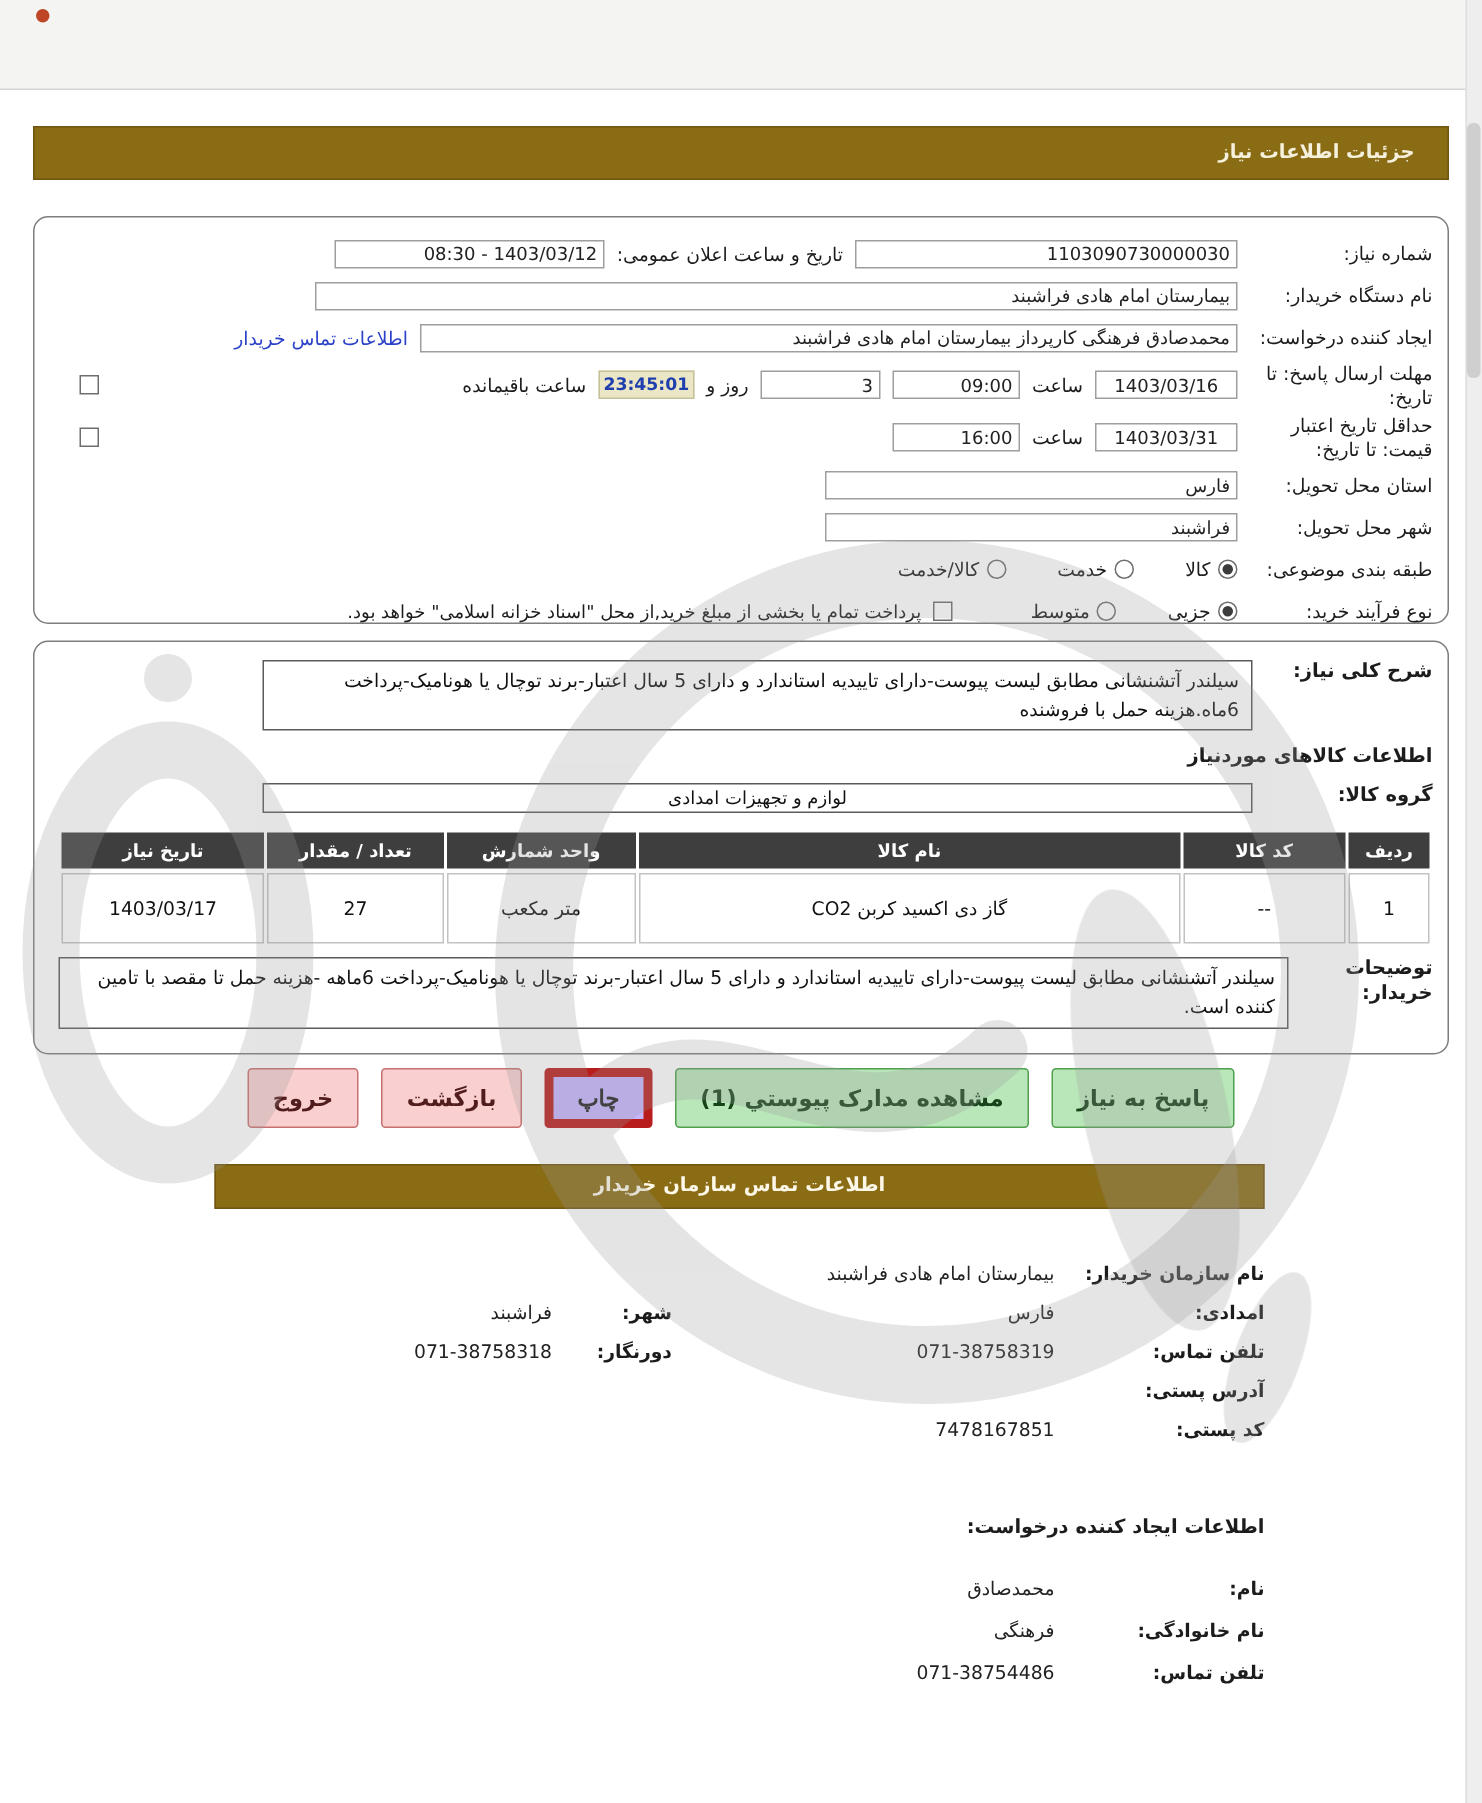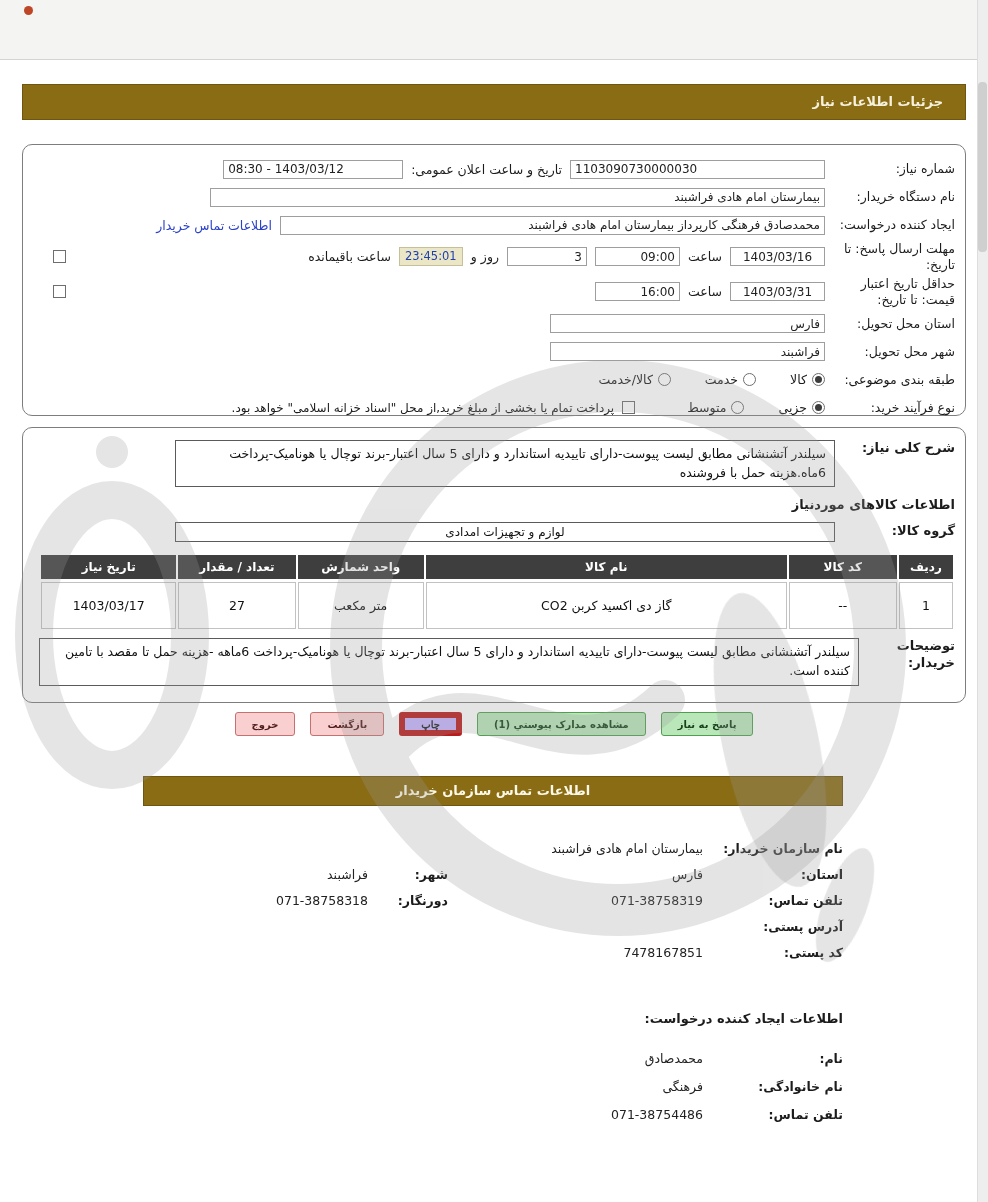--- a/index.html
+++ b/index.html
@@ -21,25 +21,25 @@
   
   .box { position:absolute; right:22px; width:944px; background:#ffffff; border:1px solid #7d7d7d; border-radius:10px; padding:12px 10px 8px 16px; }
   .box1 { top:144px; height:272px; }
   .box2 { top:427px; height:276px; }
 
   
   .frow { display:flex; align-items:center; gap:8px; margin-bottom:4px; min-height:24px; }
   .flabel { width:122px; flex-shrink:0; font-size:12.5px; line-height:1.25; color:#1c1c1c; }
   .inline-label { font-size:12.5px; white-space:nowrap; }
   .inp { border:1px solid #9e9e9e; background:#fff; height:19px; font-size:12px; padding:0 4px; color:#222; font-family:inherit; text-align:right; }
-  .inp.left { text-align:left; }
+  .inp.left { text-align:right; }
   .inp.center { text-align:center; }
   .w80{width:80px}.w85{width:85px}.w95{width:95px}.w180{width:180px}.w255{width:255px}.w275{width:275px}.w545{width:545px}.w615{width:615px}
   .link { color:#2a41c8; font-size:12.5px; text-decoration:none; white-space:nowrap; }
-  .countdown { display:inline-block; width:64px; height:19px; background:#eae6c6; border:1px solid #c6c09a; color:#1f3fae; font-weight:normal; font-size:11.5px; line-height:17px; text-align:center; direction:ltr; }
+  .countdown { display:inline-block; width:64px; height:19px; background:#eae6c6; border:1px solid #c6c09a; color:#1f3fae; font-weight:bold; font-size:11.5px; line-height:17px; text-align:center; direction:ltr; }
   .checkbox { width:13px; height:13px; border:1px solid #6e6e6e; background:#fff; display:inline-block; flex-shrink:0; }
   .push-left { margin-right:auto; margin-left:14px; }
   .opt { display:flex; align-items:center; gap:5px; margin-left:26px; }
   .opt .optlabel { font-size:12.5px; white-space:nowrap; }
   .radio { width:13px; height:13px; border:1px solid #6e6e6e; border-radius:50%; background:#fff; display:inline-block; position:relative; flex-shrink:0; }
   .radio.on::after { content:""; position:absolute; inset:2px; border-radius:50%; background:#3c3c3c; }
 
   
   .drow { display:flex; gap:8px; margin-bottom:10px; align-items:flex-start; }
   .drow.center-row { align-items:center; }
@@ -50,21 +50,21 @@
   .group-box { width:660px; height:20px; padding:1px 8px; text-align:center; font-size:12px; line-height:16px; }
   .goods-heading { font-weight:bold; font-size:13px; margin:2px 0 10px; }
   .goods-table { width:100%; border-collapse:separate; border-spacing:2px 3px; margin-bottom:6px; }
   .goods-table th { background:#3e3e3e; color:#fff; font-size:12px; font-weight:bold; padding:5px 4px; text-align:center; }
   .goods-table td { background:#fff; border:1px solid #c2c2c2; font-size:12.5px; color:#111; padding:15px 4px; text-align:center; }
   .col-index{width:6%}.col-code{width:12%}.col-name{width:40%}.col-unit{width:14%}.col-qty{width:13%}.col-date{width:15%}
   .notes-box { flex:1; min-height:48px; }
 
   
   .btn-row { position:absolute; top:712px; right:22px; width:944px; display:flex; justify-content:center; gap:15px; }
-  .btn { height:24px; padding:0 16px; font-size:10px; font-weight:bold; font-family:inherit; border-radius:3px; cursor:pointer; white-space:nowrap; }
+  .btn { height:40px; padding:0 16px; font-size:15px; font-weight:bold; font-family:inherit; border-radius:3px; cursor:pointer; white-space:nowrap; }
   .btn.green { background:#b9e7b9; border:1px solid #4f9f4f; color:#17421a; }
   .btn.white { background:#c4b5fd; border:6px solid #b91c1c; color:#222;font-family:Liberation Serif, serif; }
   .btn.pink { background:#f9cfcf; border:1px solid #c77070; color:#511c1c; }
 
   
   .org-bar { position:absolute; top:776px; right:145px; width:700px; height:30px; background:#8a6c15; border:1px solid #6e5510; color:#fdf8e8; font-weight:bold; font-size:13px; text-align:center; line-height:28px; }
   .org-info { position:absolute; top:840px; right:145px; width:700px; font-size:12.5px; }
   .orow { display:flex; margin-bottom:8px; line-height:18px; }
   .olabel { width:140px; font-weight:bold; flex-shrink:0; }
   .olabel2 { width:80px; font-weight:bold; flex-shrink:0; }
@@ -234,21 +234,21 @@
   <div class="org-bar">
     <span>اطلاعات تماس سازمان خریدار</span>
   </div>
 
   <div class="org-info">
     <div class="orow">
       <span class="olabel">نام سازمان خریدار:</span>
       <span class="oval">بیمارستان امام هادی فراشبند</span>
     </div>
     <div class="orow">
-      <span class="olabel">استان:</span>
+      <span class="olabel">امدادی:</span>
       <span class="oval fixed">فارس</span>
       <span class="olabel2">شهر:</span>
       <span class="oval">فراشبند</span>
     </div>
     <div class="orow">
       <span class="olabel">تلفن تماس:</span>
       <span class="oval fixed"><span class="ltrv">071-38758319</span></span>
       <span class="olabel2">دورنگار:</span>
       <span class="oval"><span class="ltrv">071-38758318</span></span>
     </div>

